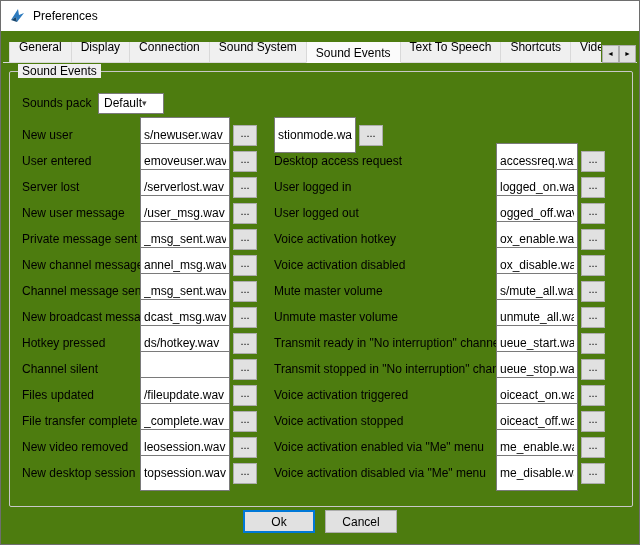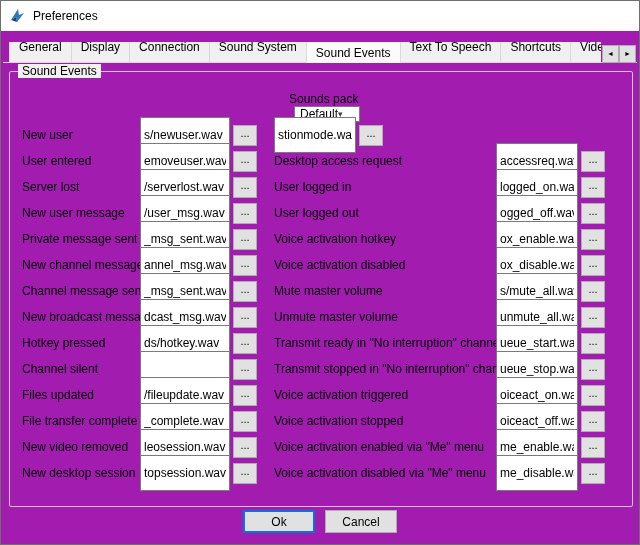--- a/index.html
+++ b/index.html
@@ -1,18 +1,18 @@
 <!DOCTYPE html>
 <html><head>
 <meta charset="utf-8">
 <style>
   html,body{margin:0;padding:0;background:#c8c8c8;}
   *{box-sizing:border-box;}
   .dialog{
-    position:relative;width:640px;height:545px;background:#a21caf;
+    position:relative;width:640px;height:545px;background:#4d7c0f;
     font-family:"Liberation Sans",sans-serif;font-size:12px;color:#000;
     border:1px solid #6e6e6e;overflow:hidden;
   }
   .titlebar{
     height:30px;background:#ffffff;display:flex;align-items:center;
     padding-left:8px;gap:7px;border-bottom:1px solid #ffffff;
   }
   .titlebar .app-icon{width:17px;height:17px;display:inline-block;}
   .title-text{font-size:12px;}
   
@@ -35,21 +35,21 @@
     background:#e1e1e1;border:1px solid #adadad;color:#000;
   }
   
   .groupbox{
     position:absolute;top:70px;left:8px;width:624px;height:436px;
     border:1px solid #c8c8c8;border-radius:2px;padding:0 0 0 12px;
   }
   .groupbox-title{
     position:absolute;top:-8px;left:8px;background:#f0f0f0;padding:0 4px;font-size:12px;
   }
-  .soundspack-row{display:flex;align-items:center;margin-top:20px;height:22px;flex-direction:column;}
+  .soundspack-row{display:flex;align-items:center;margin-top:20px;height:22px;}
   .soundspack-label{width:76px;}
   .combo{
     width:66px;height:21px;border:1px solid #7a7a7a;background:#ffffff;
     display:flex;align-items:center;justify-content:space-between;
     padding:0 18px 0 5px;cursor:default;
   }
   .combo .arrow{font-size:9px;color:#444;}
   
   .columns{display:flex;margin-top:8px;align-items:flex-end;}
   .col-left{width:252px;flex:0 0 auto;}

